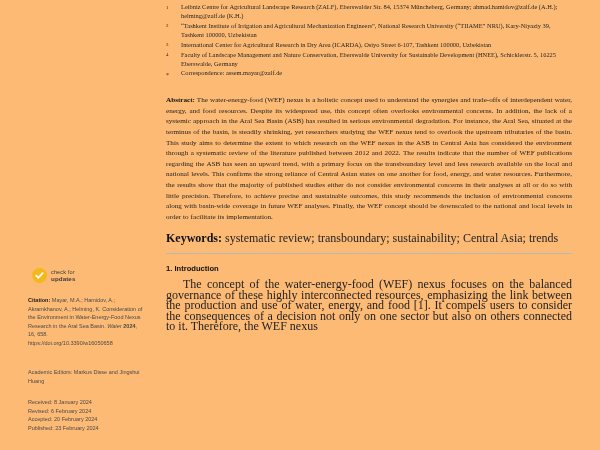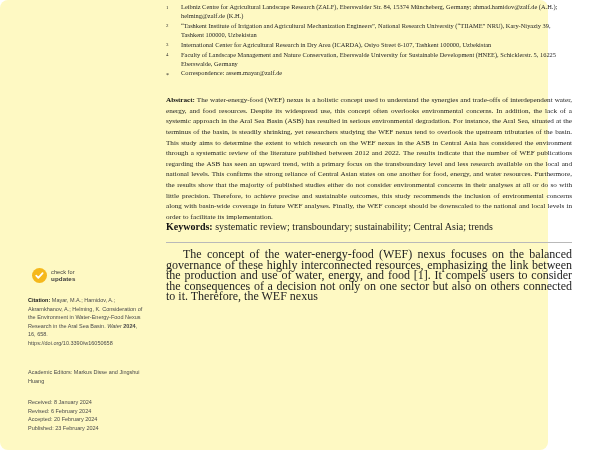--- a/index.html
+++ b/index.html
@@ -9,25 +9,24 @@
   }
   body {
     width: 600px;
     height: 450px;
     overflow: hidden;
     font-family: "Liberation Serif", "DejaVu Serif", serif;
     color: #2a2a2a;
   }
   .page {
     position: relative;
-    width: 548px;
+    width: 600px;
     height: 450px;
-    background: #fef9c3;
+    background: #fdba74;
     box-sizing: border-box;
-    border-radius: 8px;
   }
 
   
   .rail {
     position: absolute;
     left: 28px;
     top: 0;
     width: 118px;
     height: 450px;
   }
@@ -118,21 +117,22 @@
     margin-top: 16px;
     font-size: 7.15px;
     line-height: 10.6px;
     text-align: justify;
     color: #232323;
     word-spacing: 0.2px;
   }
   .abstract b { color: #111; }
 
   .keywords {
-    font-size: 10px;
+    margin-top: 11px;
+    font-size: 12px;
     line-height: 10.6px;
     color: #232323;
   }
   .keywords b { color: #111; }
 
   .rule {
     margin-top: 9px;
     border-top: 1.6px solid #b9b9b9;
     width: 100%;
   }
@@ -224,16 +224,17 @@
       <span>The water-energy-food (WEF) nexus is a holistic concept used to understand the synergies and trade-offs of interdependent water, energy, and food resources. Despite its widespread use, this concept often overlooks environmental concerns. In addition, the lack of a systemic approach in the Aral Sea Basin (ASB) has resulted in serious environmental degradation. For instance, the Aral Sea, situated at the terminus of the basin, is steadily shrinking, yet researchers studying the WEF nexus tend to overlook the upstream tributaries of the basin. This study aims to determine the extent to which research on the WEF nexus in the ASB in Central Asia has considered the environment through a systematic review of the literature published between 2012 and 2022. The results indicate that the number of WEF publications regarding the ASB has seen an upward trend, with a primary focus on the transboundary level and less research available on the local and national levels. This confirms the strong reliance of Central Asian states on one another for food, energy, and water resources. Furthermore, the results show that the majority of published studies either do not consider environmental concerns in their analyses at all or do so with little precision. Therefore, to achieve precise and sustainable outcomes, this study recommends the inclusion of environmental concerns along with basin-wide coverage in future WEF analyses. Finally, the WEF concept should be downscaled to the national and local levels in order to facilitate its implementation.</span>
     </div>
 
     <div class="keywords">
       <b>Keywords:</b>
       <span>systematic review; transboundary; sustainability; Central Asia; trends</span>
     </div>
 
     <div class="rule"></div>
 
+    <div class="sec-head">1. Introduction</div>
     <div class="body-par">The concept of the water-energy-food (WEF) nexus focuses on the balanced governance of these highly interconnected resources, emphasizing the link between the production and use of water, energy, and food [1]. It compels users to consider the consequences of a decision not only on one sector but also on others connected to it. Therefore, the WEF nexus</div>
   </div>
 
 </div>
 
 </body></html>

